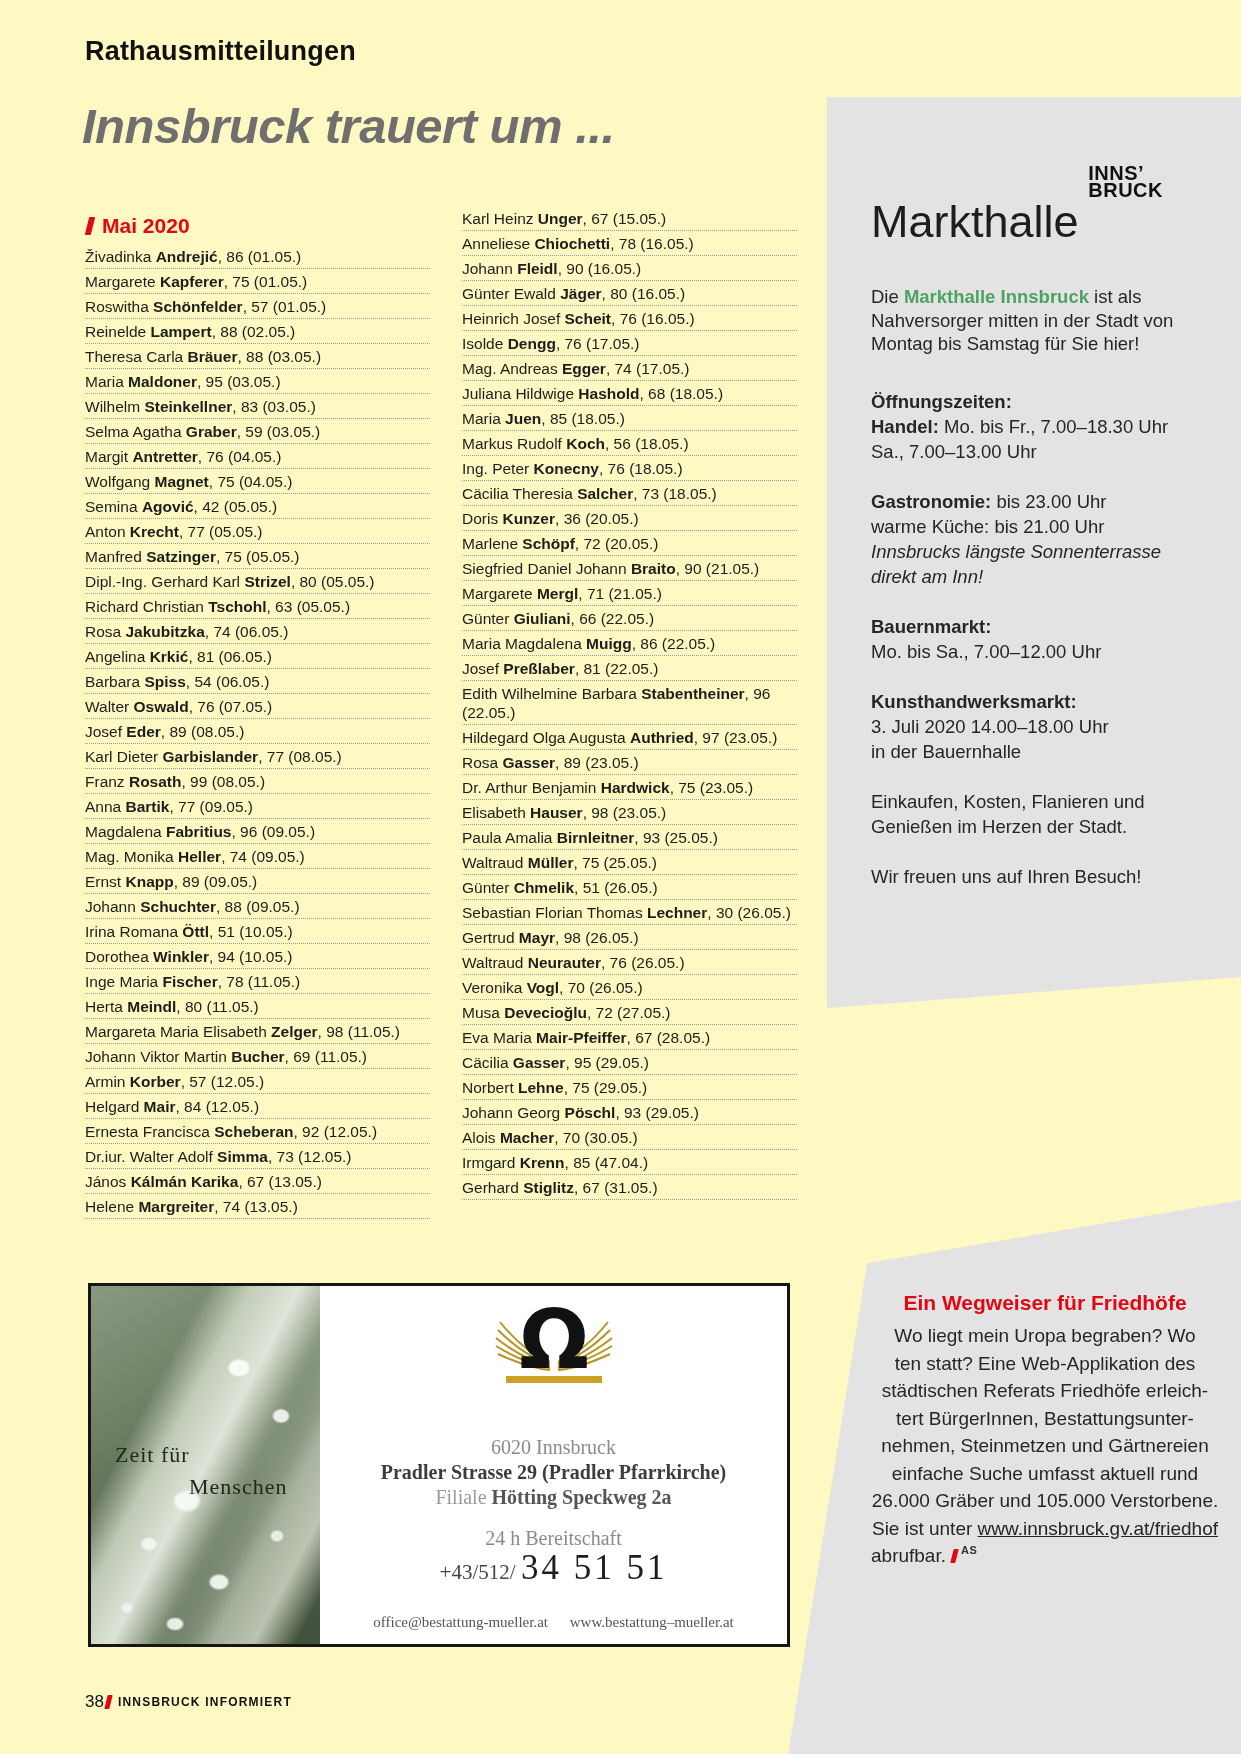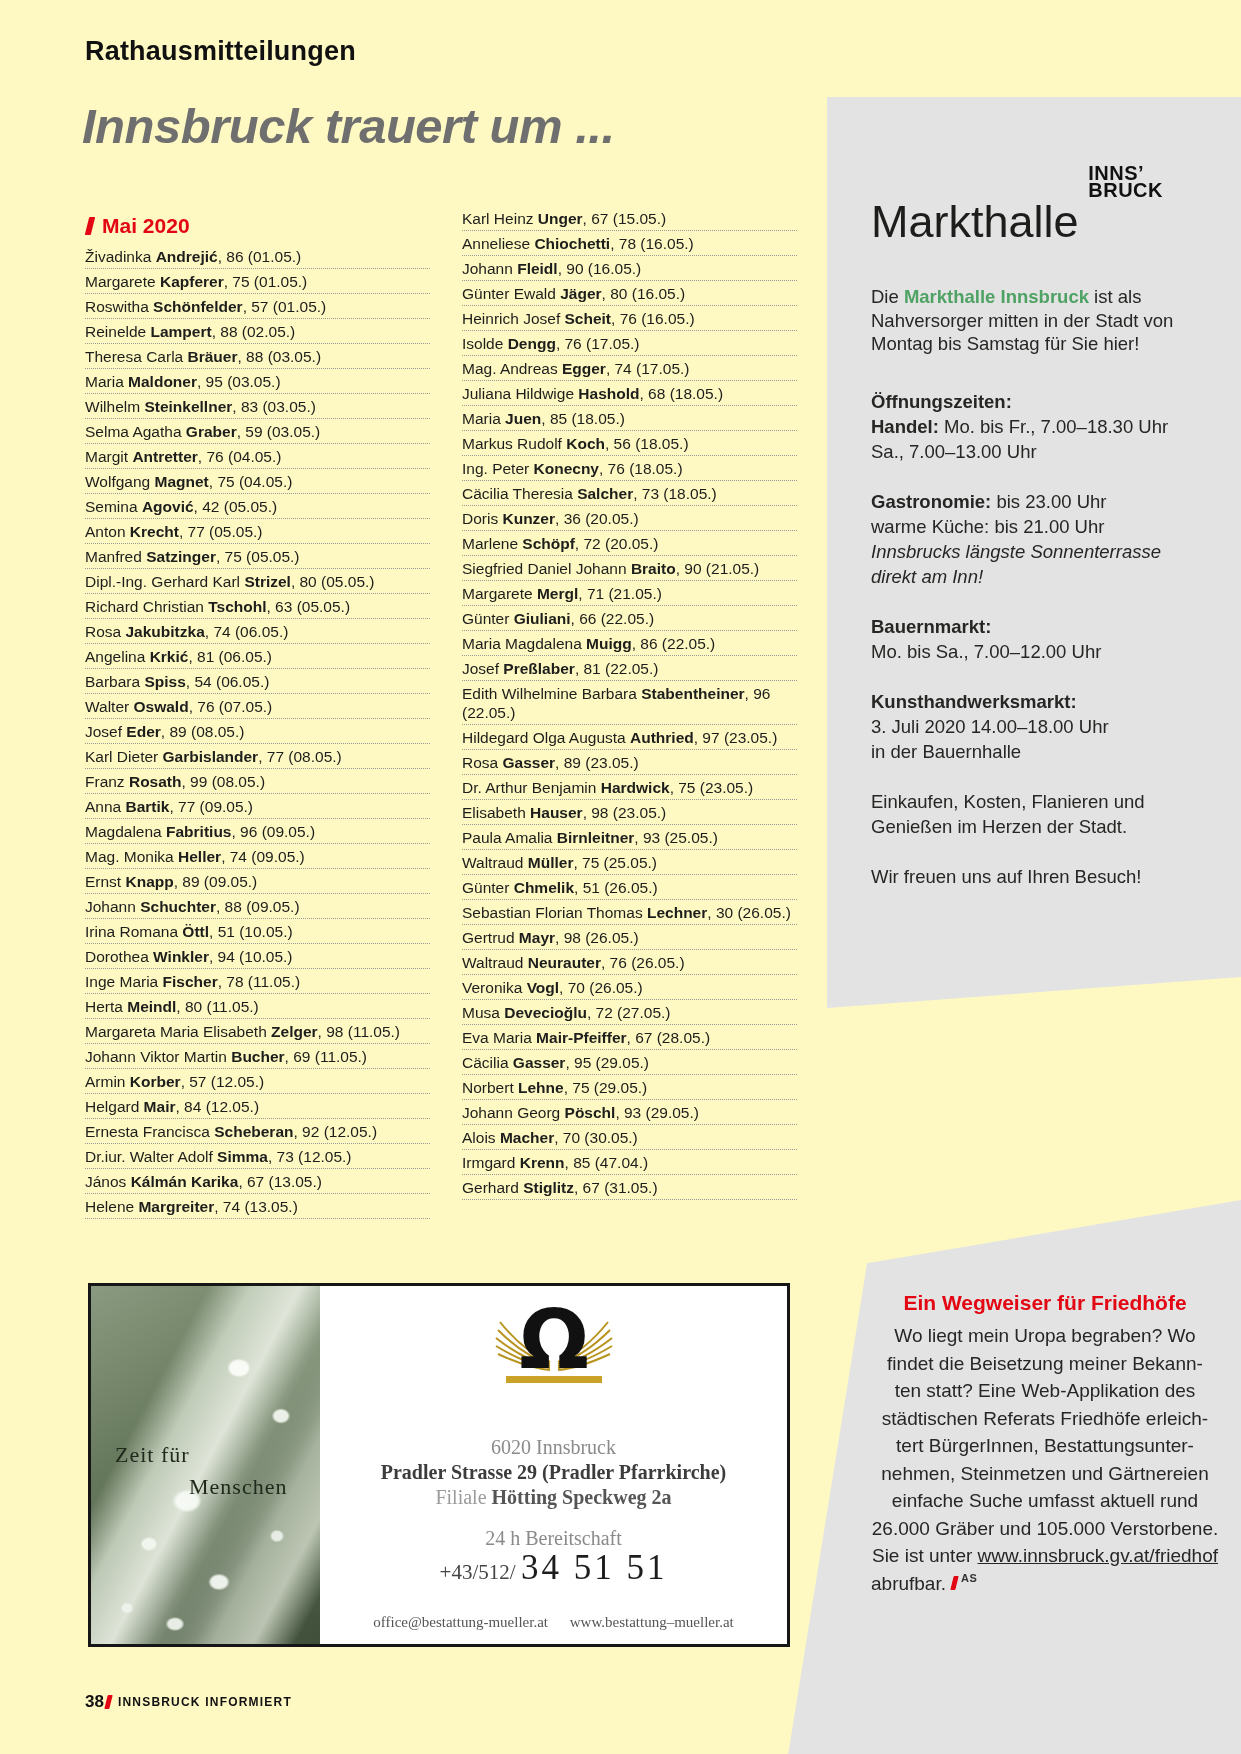--- a/index.html
+++ b/index.html
@@ -72,21 +72,21 @@
   .ad-branch{position:absolute;left:0;right:0;top:200px;font-size:20px;color:#555;font-weight:600;}
   .ad-branch .lbl{color:#9a9a9a;font-weight:400;}
   .ad-avail{position:absolute;left:0;right:0;top:241px;font-size:20px;color:#8a8a8a;}
   .ad-phone{position:absolute;left:0;right:0;top:262px;color:#1d1d1d;}
   .ad-phone .pref{font-size:21px;color:#444;}
   .ad-phone .num{font-size:35px;letter-spacing:3px;}
   .ad-contact{position:absolute;left:0;right:0;top:328px;font-size:15px;color:#555;}
   .ad-contact span{margin:0 9px;}
 
   .footer{position:absolute;left:85px;top:1692px;display:flex;align-items:center;color:#111;}
-  .footer .num{font-size:17px;font-weight:700;}
+  .footer .num{font-size:17px;font-weight:400;}
   .footer .mag{font-size:12px;font-weight:700;letter-spacing:1.2px;}
 
   .edge-strip{position:absolute;right:0;top:1508px;width:12px;height:246px;background:#d0a53c;}
 </style>
 </head>
 <body>
 
 <div id="page">
 
   <div class="section-label">Rathausmitteilungen</div>
@@ -209,21 +209,20 @@
         <div class="gap"></div>
         <div class="plain">Wir freuen uns auf Ihren Besuch!</div>
       </div>
   </div>
 
   <div class="fh-box">
     <div class="fh-text">
       <div class="fh-title">Ein Wegweiser für Friedhöfe</div>
       <div id="fh-lines">
           <div class="fh-line">Wo liegt mein Uropa begraben? Wo</div>
-          <div class="fh-line">findet die Beisetzung meiner Bekann-</div>
           <div class="fh-line">ten statt? Eine Web-Applikation des</div>
           <div class="fh-line">städtischen Referats Friedhöfe erleich-</div>
           <div class="fh-line">tert BürgerInnen, Bestattungsunter-</div>
           <div class="fh-line">nehmen, Steinmetzen und Gärtnereien</div>
           <div class="fh-line">einfache Suche umfasst aktuell rund</div>
           <div class="fh-line">26.000 Gräber und 105.000 Verstorbene.</div>
         </div>
       <div class="fh-line">
         <span>Sie ist unter </span><span class="fh-link">www.innsbruck.gv.at/friedhof</span>
       </div>

